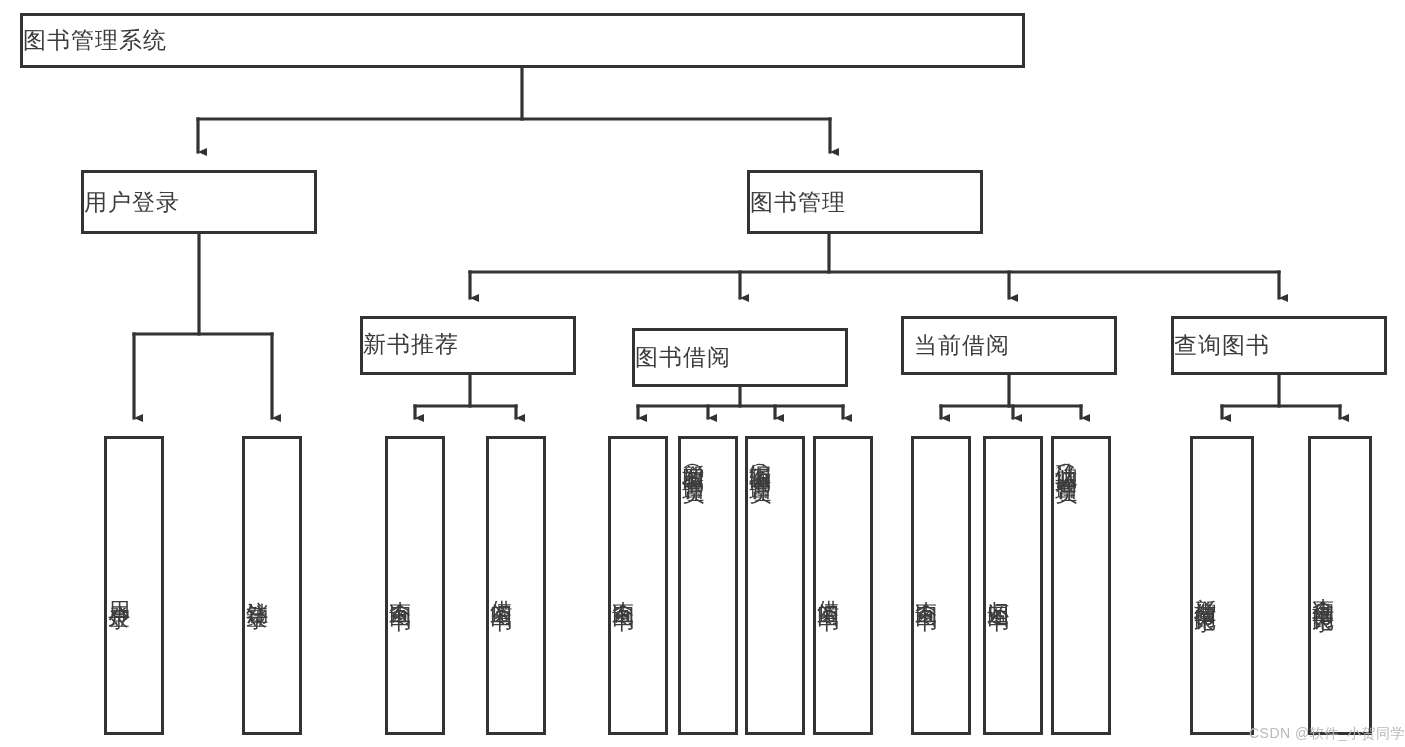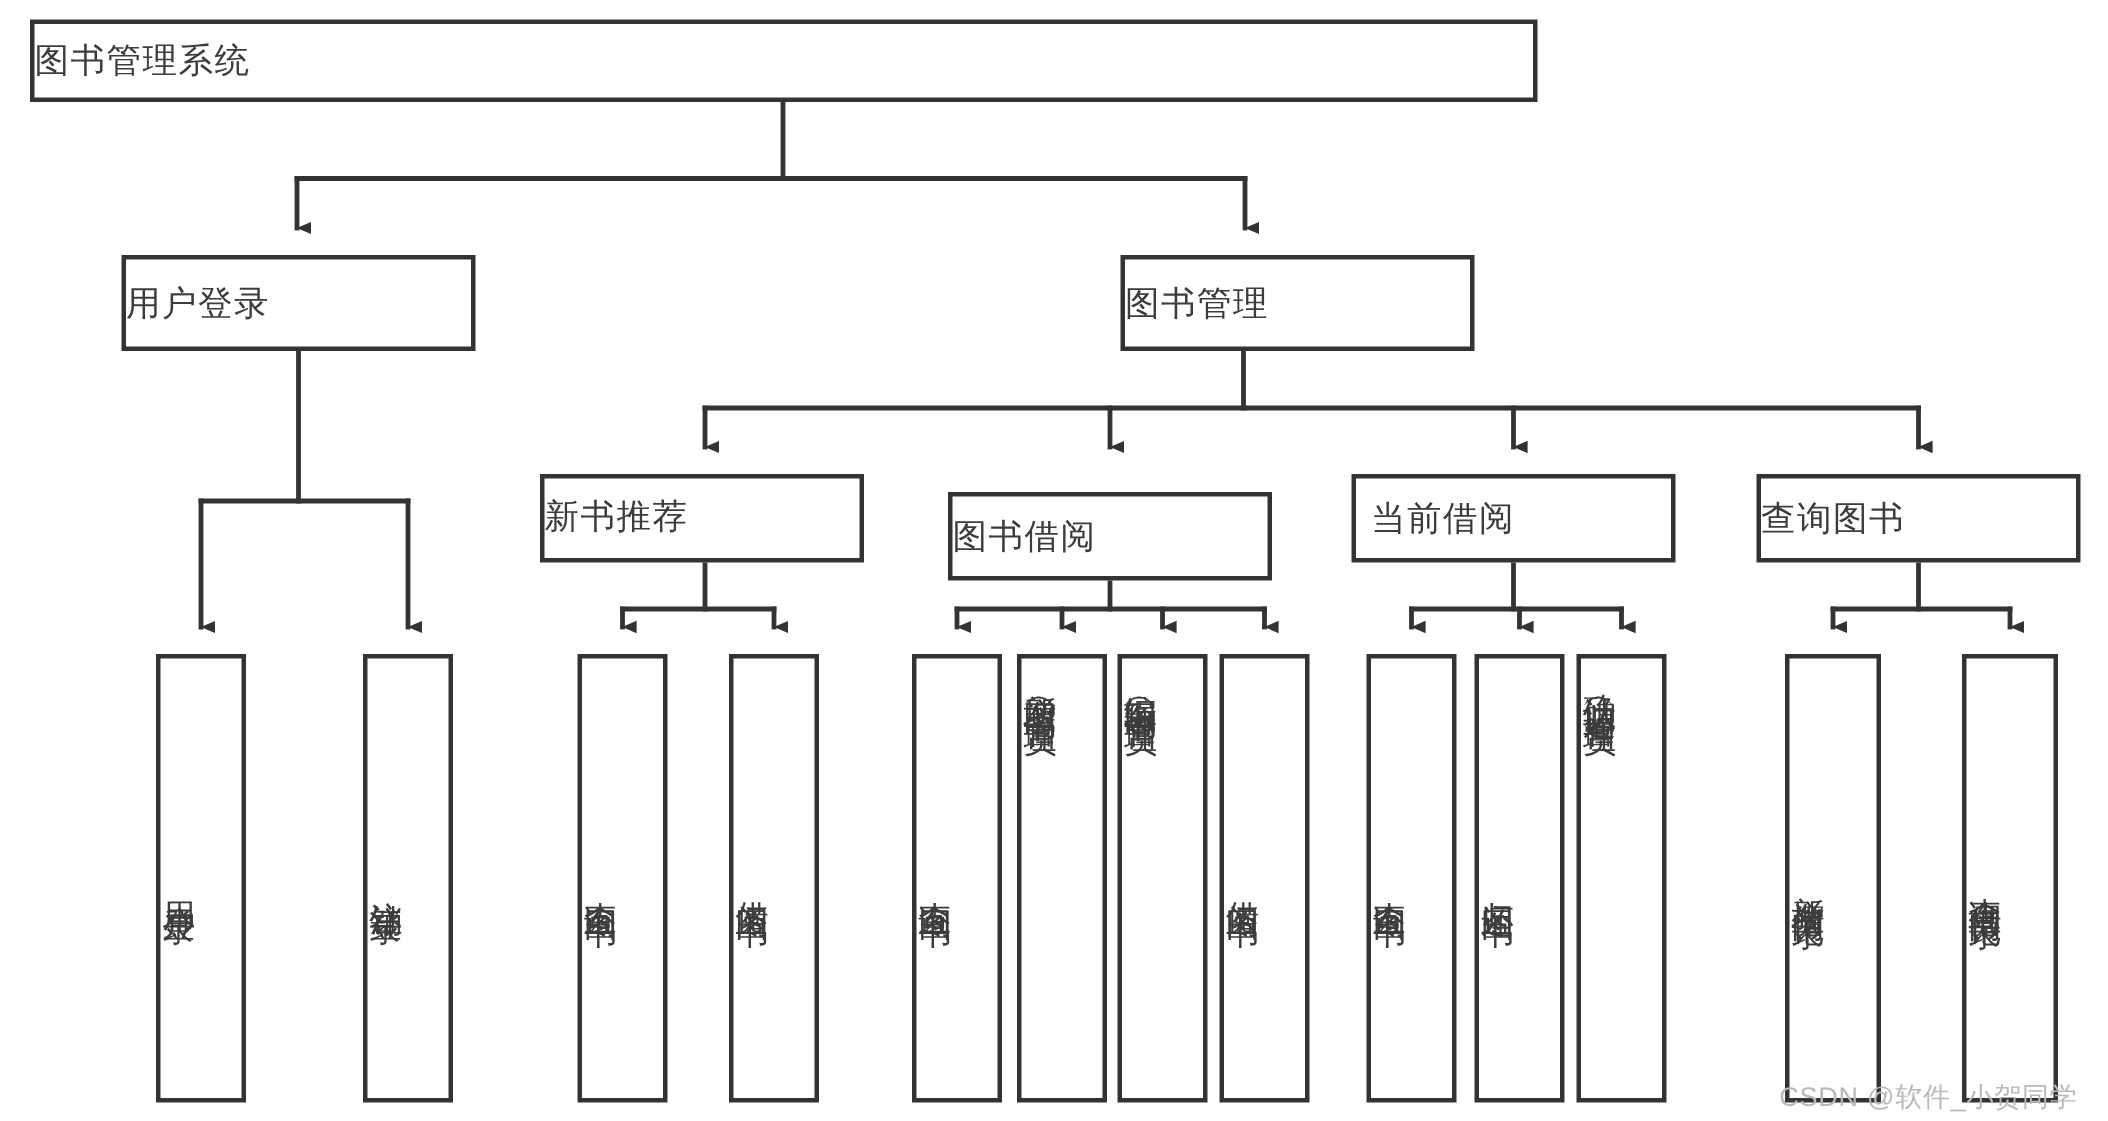--- a/index.html
+++ b/index.html
@@ -47,23 +47,23 @@
     text-orientation: upright;
     letter-spacing: 3px;
     font-size: 22px;
     white-space: normal;
   }
   .node-box.vertical.mid .node-label {
     align-self: center;
   }
   .watermark {
     position: absolute;
-    right: 20px;
+    right: 0;
     bottom: 4px;
-    font-size: 18px;
+    font-size: 14px;
     color: #b9b9b9;
     white-space: nowrap;
     letter-spacing: 0.5px;
   }
 </style>
 </head>
 <body>
 
 <svg id="diagram" viewBox="0 0 1405 747">
   <defs>

